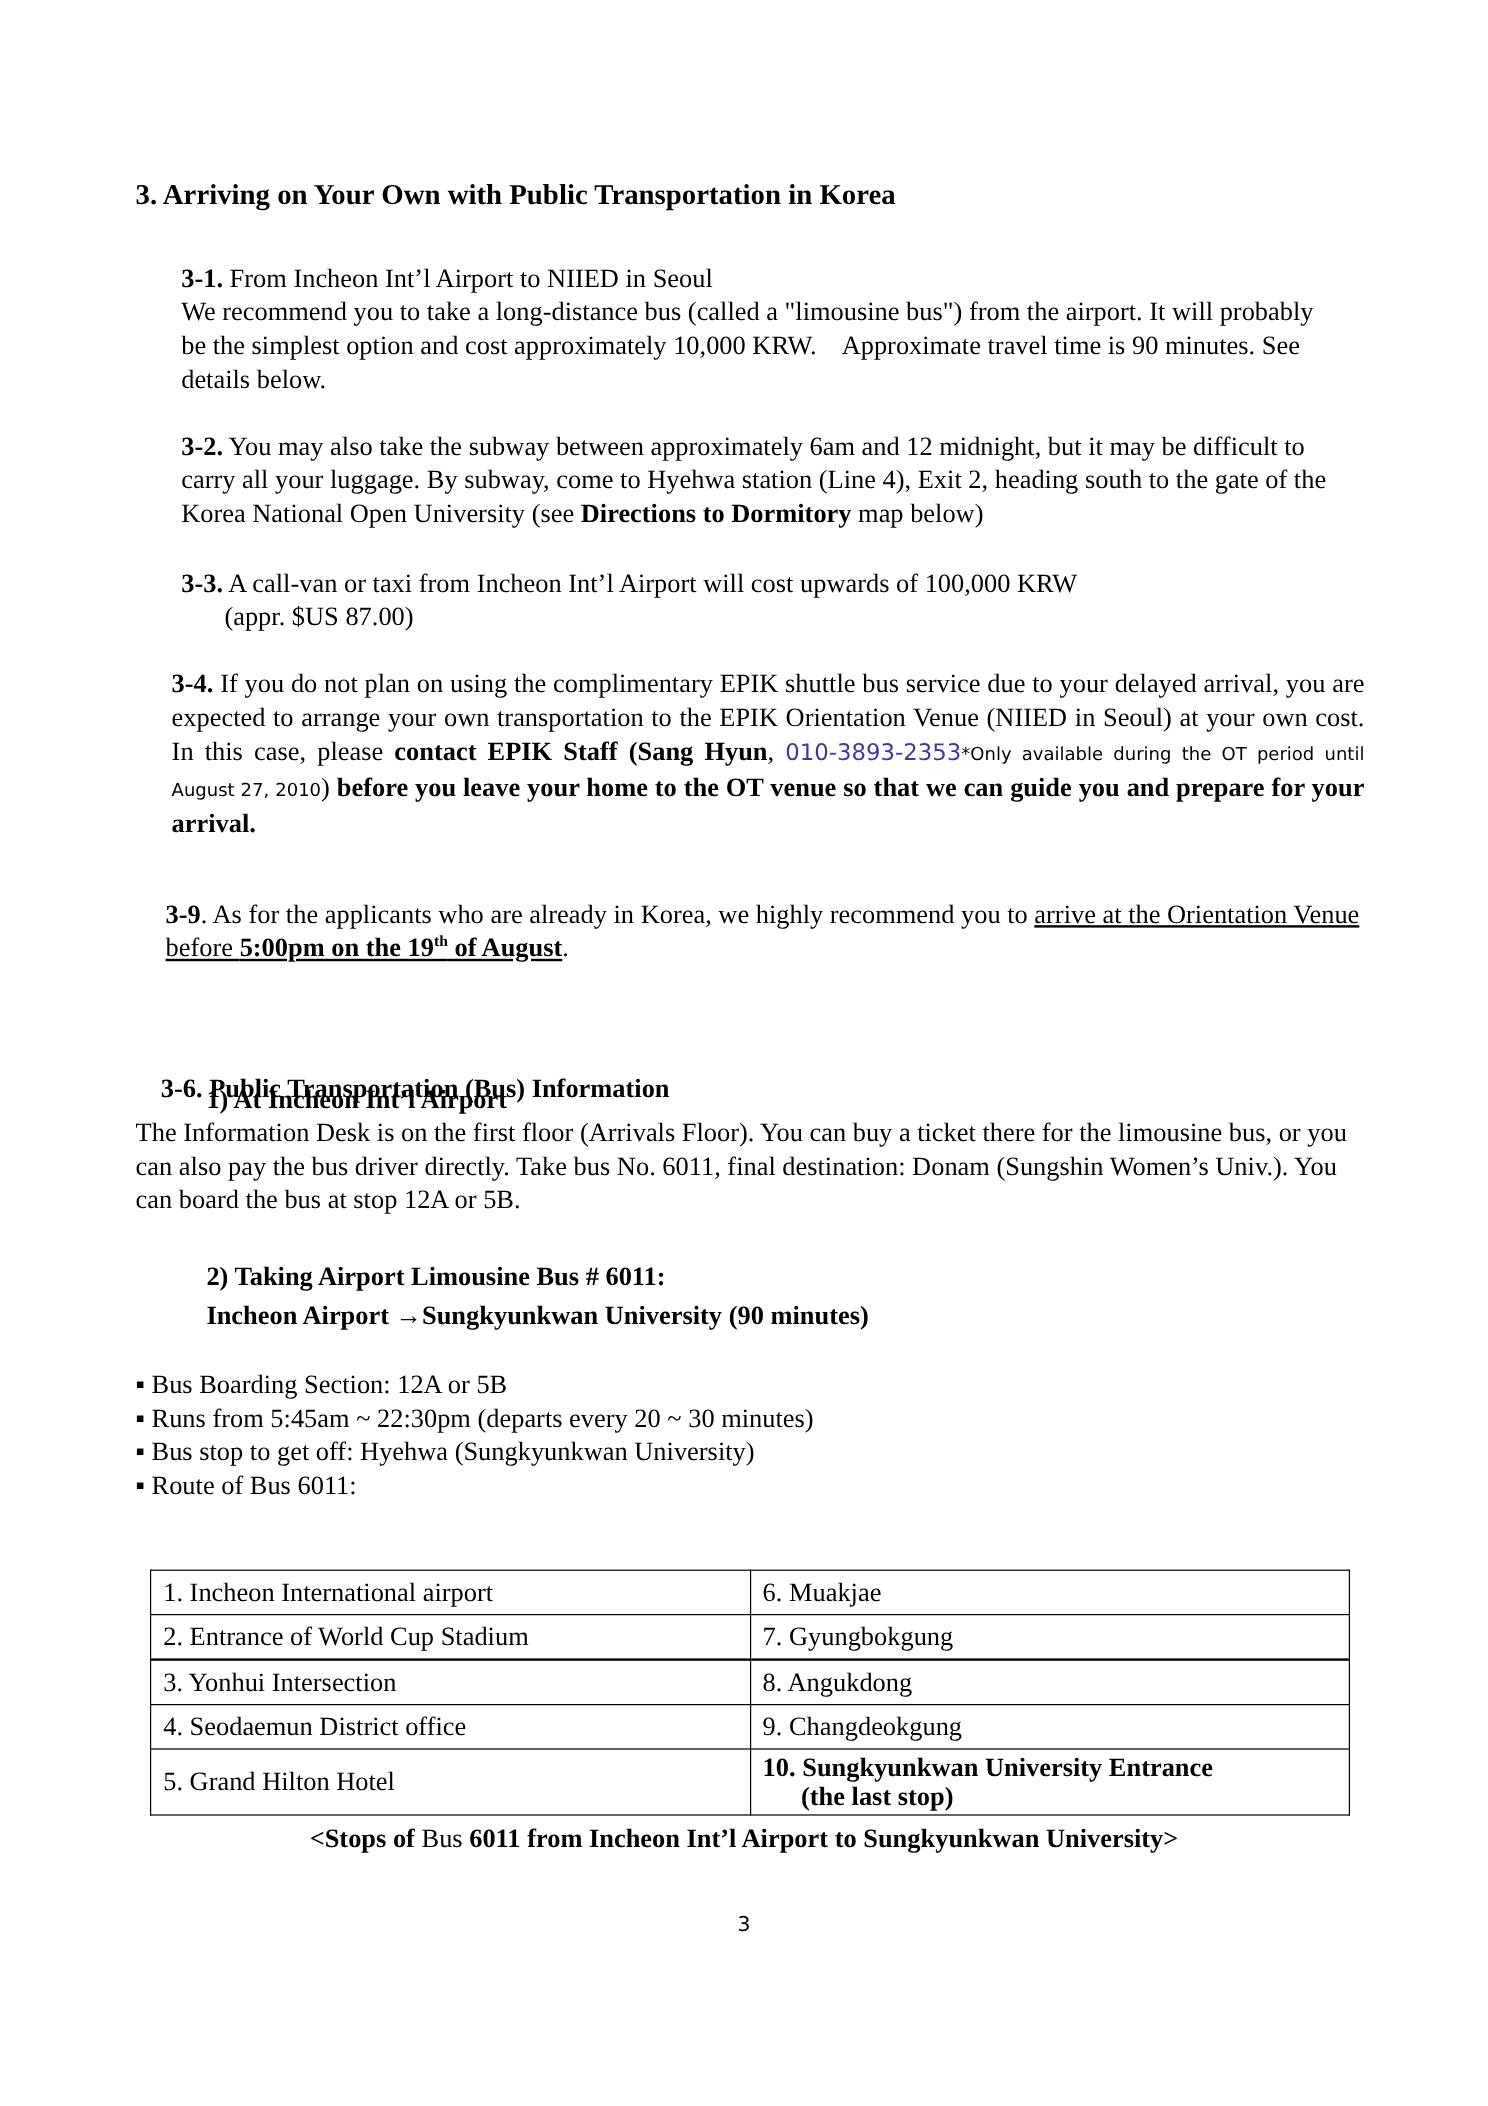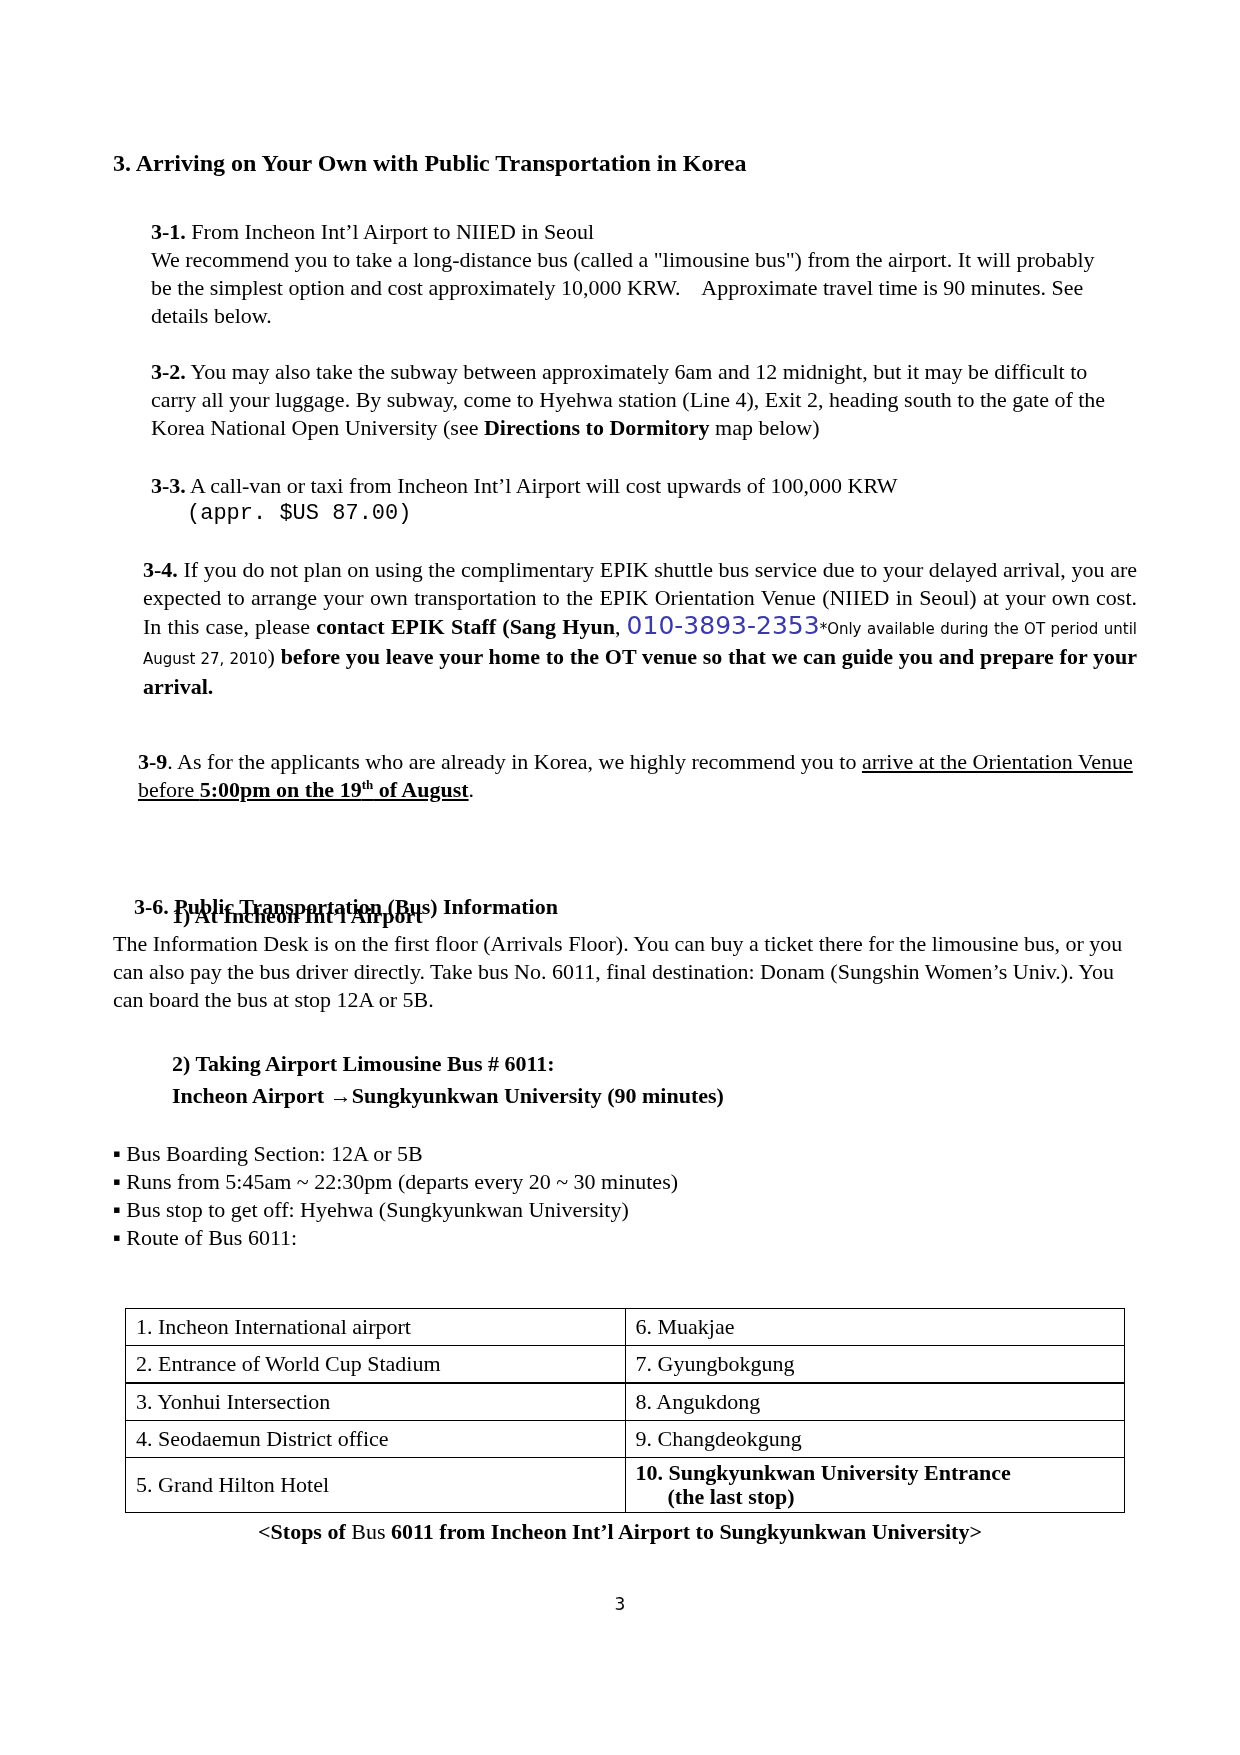--- a/index.html
+++ b/index.html
@@ -8,21 +8,21 @@
       font-family: "Liberation Serif", serif; color: #000;
     }
     .abs { position: absolute; }
     .title {
       left: 113px; top: 150px; font-size: 24px; font-weight: bold; white-space: nowrap;
     }
     .p { font-size: 22px; line-height: 28px; }
     .b { font-weight: bold; }
     .u { text-decoration: underline; }
     .sans-small { font-family: "DejaVu Sans", sans-serif; font-size: 15px; }
-    .phone { font-family: "DejaVu Sans", sans-serif; font-size: 25px; color: #3a3aa8; letter-spacing: 0px; }
+    .phone { font-family: "DejaVu Sans", sans-serif; font-size: 19px; color: #3a3aa8; letter-spacing: 0px; }
     .justify { text-align: justify; }
     .bullets { left: 113px; top: 1140px; font-size: 22px; line-height: 28px; }
     .bullets div { white-space: nowrap; }
     table.stops {
       position: absolute; left: 125px; top: 1308px; width: 1000px;
       border-collapse: collapse; font-size: 22px;
     }
     table.stops td {
       border: 1px solid #000; padding: 3px 10px; vertical-align: middle; height: 30px;
       width: 50%;
@@ -46,21 +46,21 @@
   <div><span class="b">3-1.</span><span> From Incheon Int’l Airport to NIIED in Seoul</span></div>
   <div style="white-space:pre-wrap;">We recommend you to take a long-distance bus (called a "limousine bus") from the airport. It will probably be the simplest option and cost approximately 10,000 KRW.    Approximate travel time is 90 minutes. See details below.</div>
 </div>
 
 <div class="abs p" style="left:151px; top:358px; width:960px;">
   <span class="b">3-2.</span><span> You may also take the subway between approximately 6am and 12 midnight, but it may be difficult to carry all your luggage. By subway, come to Hyehwa station (Line 4), Exit 2, heading south to the gate of the Korea National Open University (see </span><span class="b">Directions to Dormitory</span><span> map below)</span>
 </div>
 
 <div class="abs p" style="left:151px; top:472px; width:960px;">
   <div><span class="b">3-3.</span><span> A call-van or taxi from Incheon Int’l Airport will cost upwards of 100,000 KRW</span></div>
-  <div style="padding-left:36px;font-family:Liberation Mono, monospace;">(appr. $US 87.00)</div>
+  <div style="padding-left:36px;">(appr. $US 87.00)</div>
 </div>
 
 <div class="abs p justify" style="left:143px; top:556px; width:994px;">
   <span class="b">3-4.</span><span style="white-space:pre-wrap;"> If you do not plan on using the complimentary EPIK shuttle bus service due to your delayed arrival, you are expected to arrange your own transportation to the EPIK Orientation Venue (NIIED in Seoul) at your own cost.   In this case, please </span><span class="b">contact EPIK Staff</span><span class="b"> (</span><span class="b">Sang Hyun</span><span>, </span><span class="phone">010-3893-2353</span><span class="sans-small">*Only available during the OT period until August 27, 2010</span><span>)</span><span class="b"> before you leave your home to the OT venue so that we can guide you and prepare for your arrival.</span>
 </div>
 
 <div class="abs p" style="left:138px; top:748px; width:1000px; text-indent:0;">
   <span class="b">3-9</span><span>. As for the applicants who are already in Korea, we highly recommend you to </span><span class="u"><span>arrive at the Orientation Venue before </span><span class="b">5:00pm on the 19</span><sup class="b">th</sup><span class="b"> of August</span></span><span>.</span>
 </div>
 

